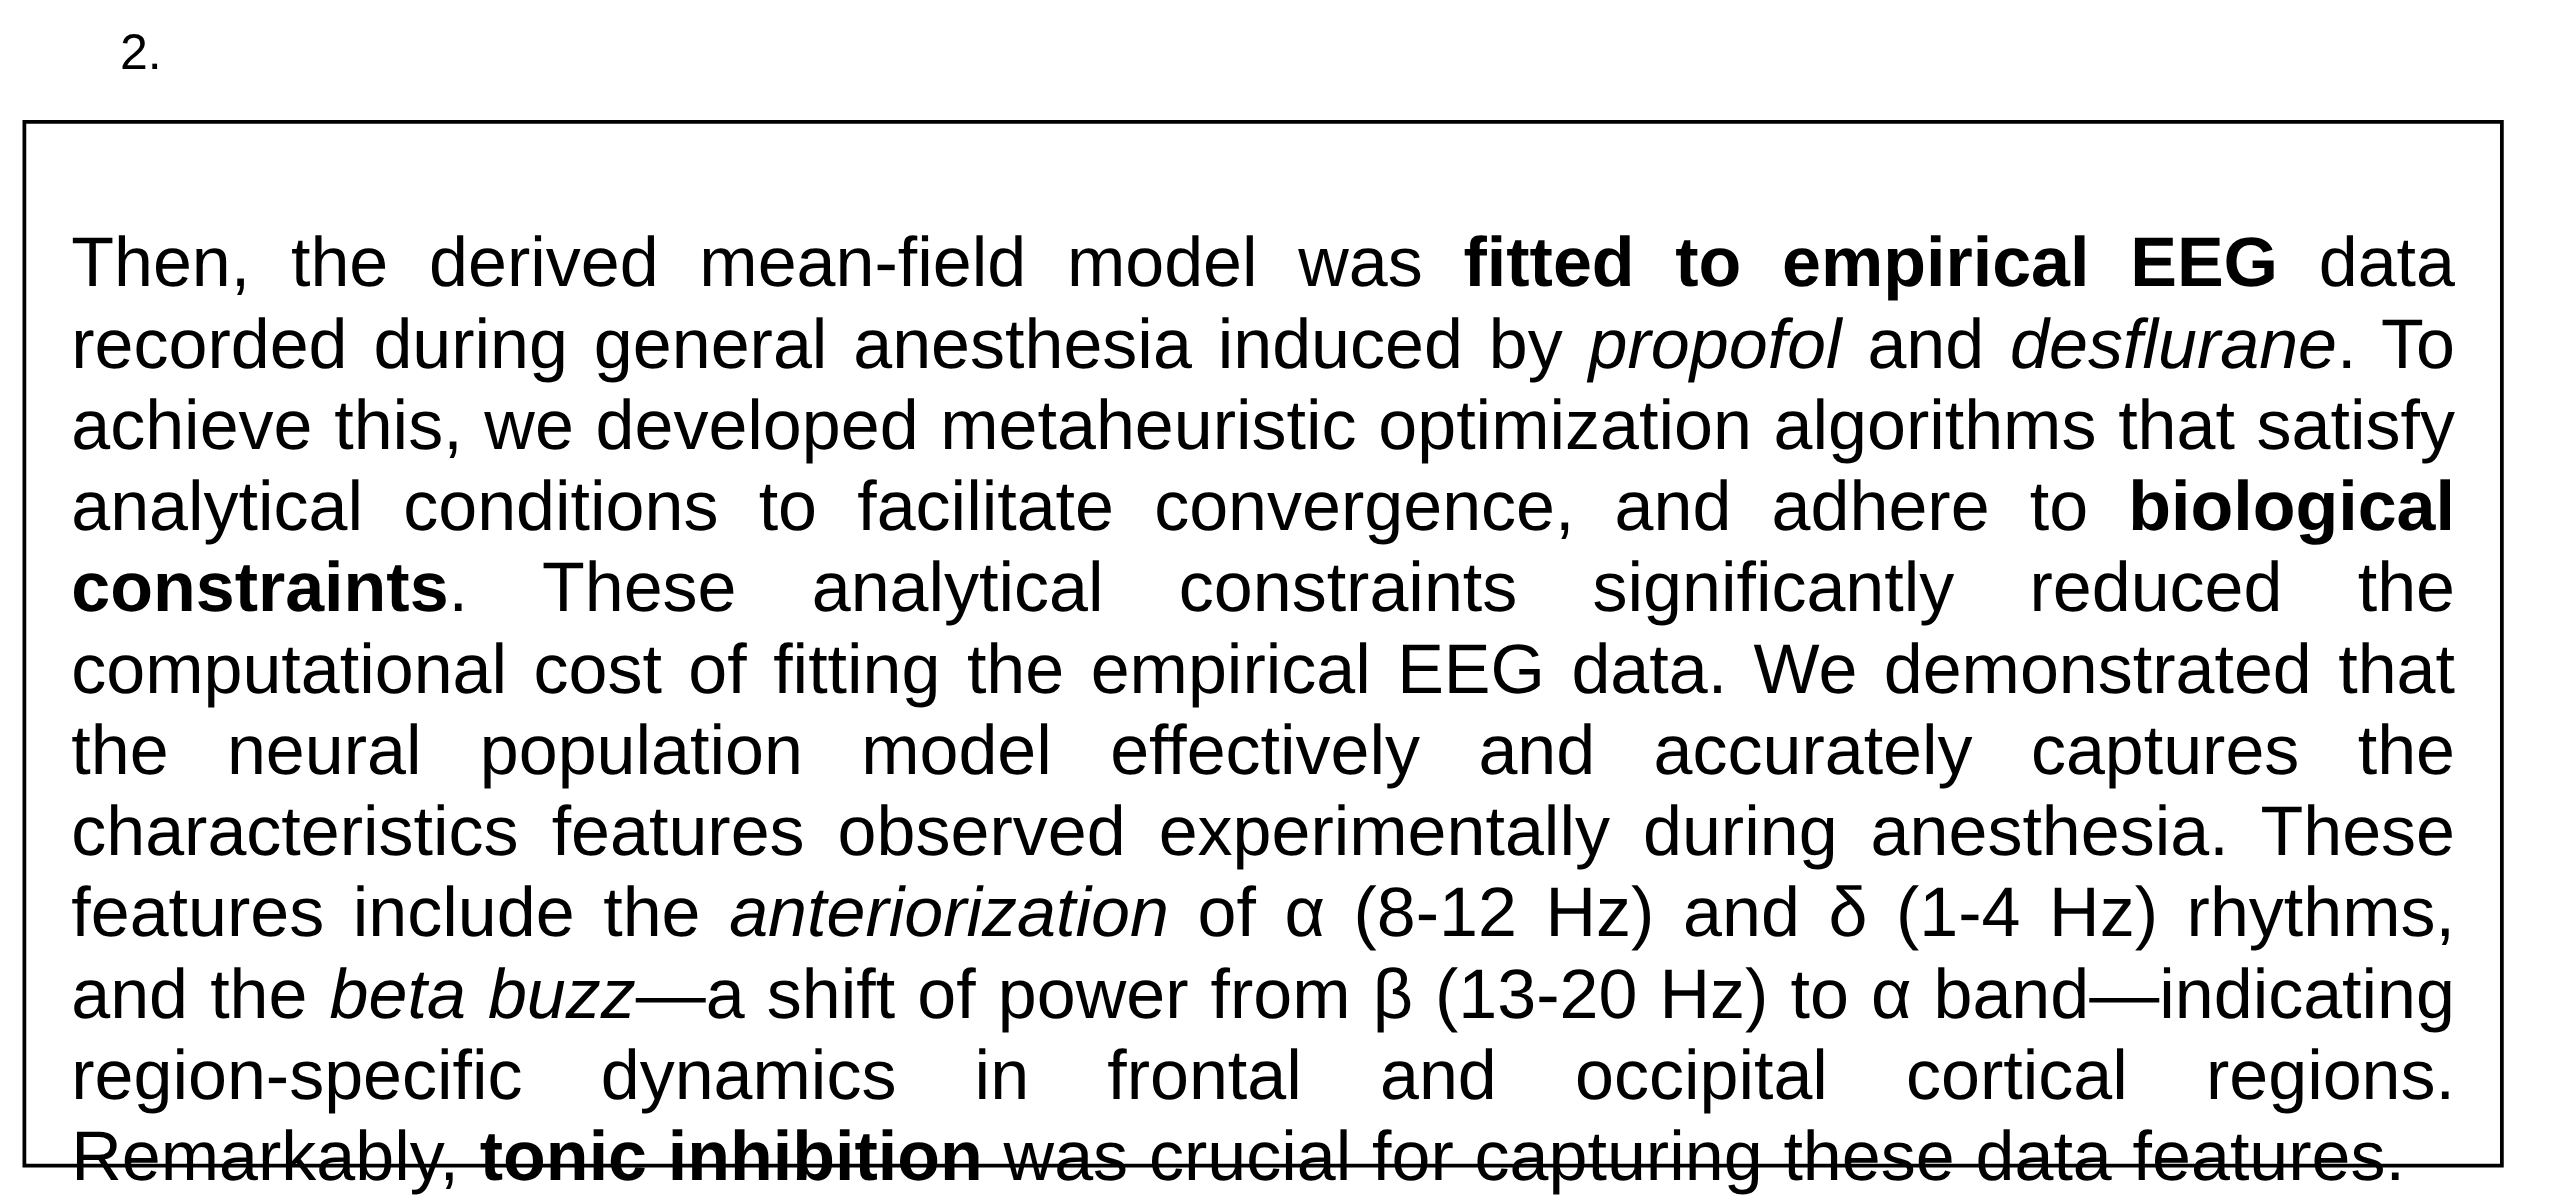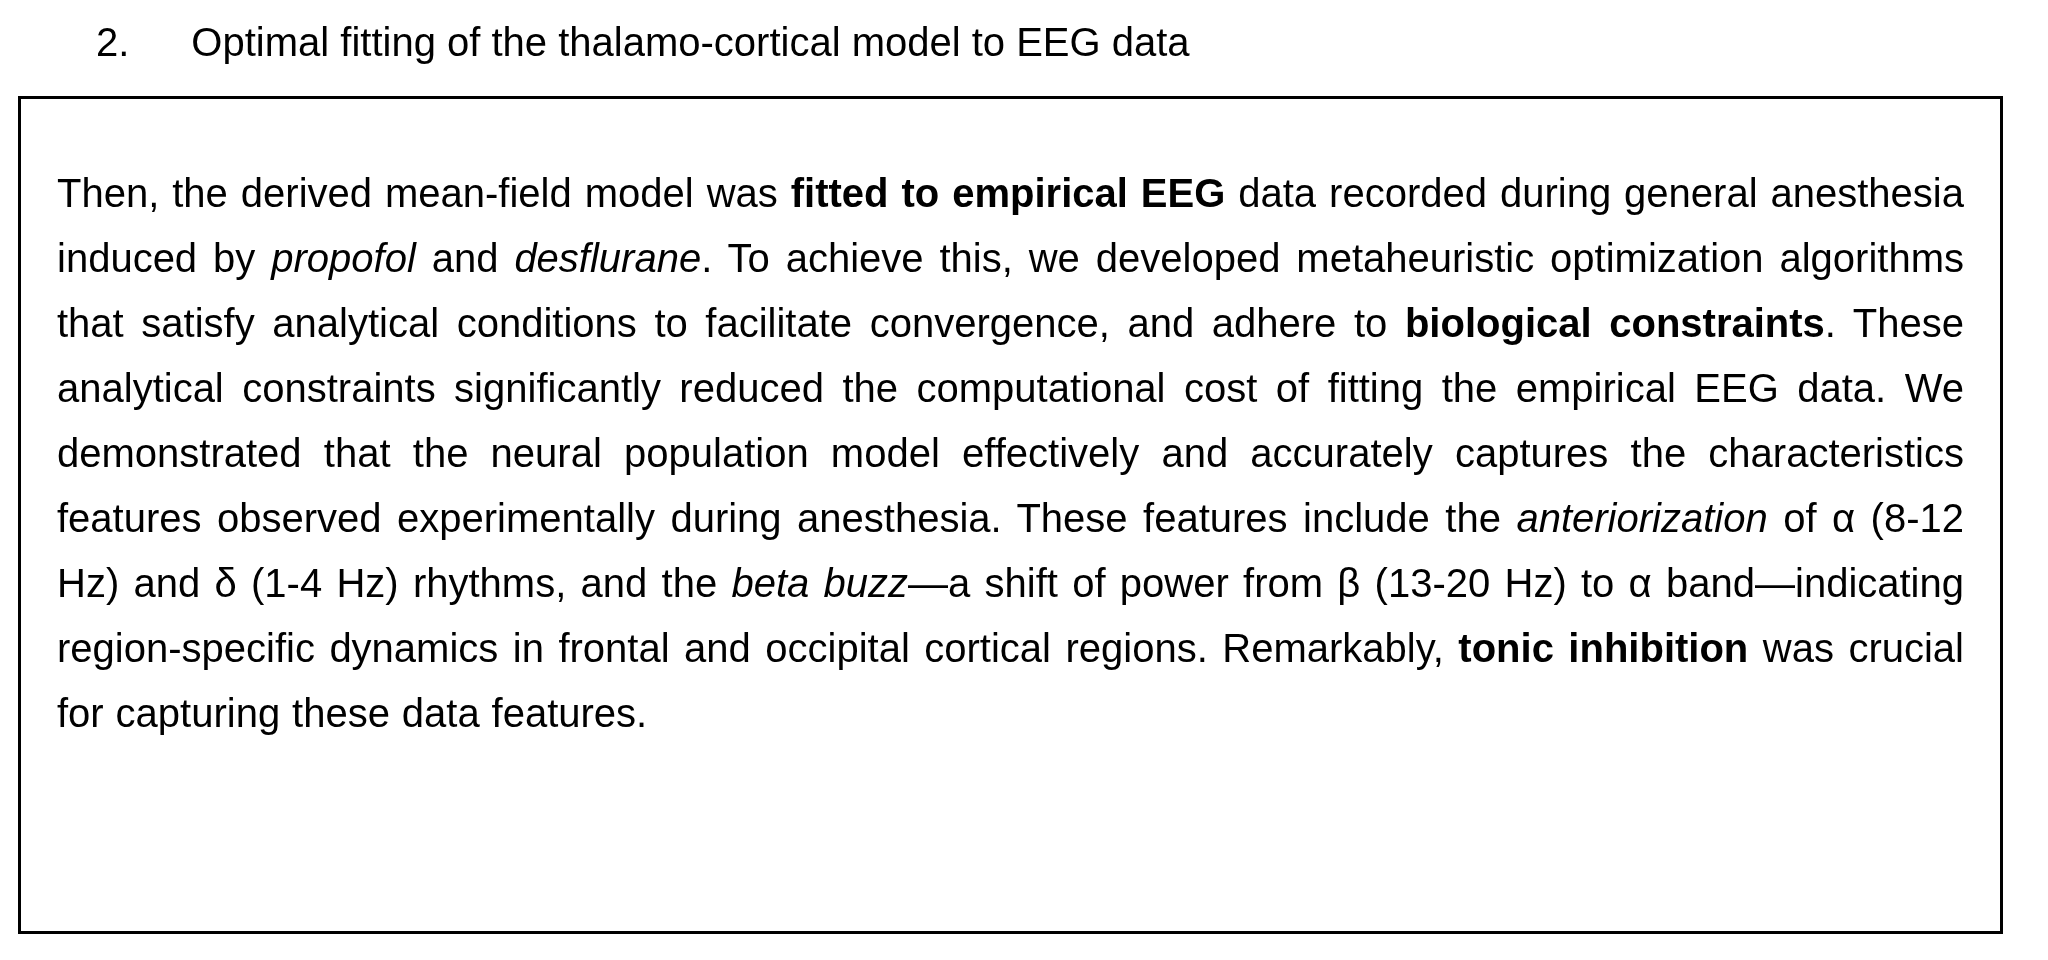--- a/index.html
+++ b/index.html
@@ -44,42 +44,41 @@
     width: 1985px;
     height: 838px;
     box-sizing: border-box;
     border: 3px solid #000000;
     background: #ffffff;
   }
   .box-inner {
     padding: 22px 36px 0 36px;
   }
   .para {
-    font-size: 40px;
+    font-size: 56px;
     line-height: 65px;
     text-align: justify;
     text-justify: inter-word;
     word-spacing: 0.02em;
     hyphens: none;
   }
   .para b {
     font-weight: bold;
   }
   .para i {
     font-style: italic;
   }
 </style>
 </head>
 <body>
 
 <div class="page">
 
   <div class="heading-row">
     <span class="heading-number">2.</span>
-    <span class="heading-text">Optimal fitting of the thalamo-cortical model to EEG data</span>
   </div>
 
   <div class="box">
     <div class="box-inner">
       <p class="para"><span>Then, the derived mean-field model was </span><b>fitted to empirical EEG</b><span> data recorded during general anesthesia induced by </span><i>propofol</i><span> and </span><i>desflurane</i><span>. To achieve this, we developed metaheuristic optimization algorithms that satisfy analytical conditions to facilitate convergence, and adhere to </span><b>biological constraints</b><span>. These analytical constraints significantly reduced the computational cost of fitting the empirical EEG data. We demonstrated that the neural population model effectively and accurately captures the characteristics features observed experimentally during anesthesia. These features include the </span><i>anteriorization</i><span> of α (8-12 Hz) and δ (1-4 Hz) rhythms, and the </span><i>beta buzz</i><span>—a shift of power from β (13-20 Hz) to α band—indicating region-specific dynamics in frontal and occipital cortical regions. Remarkably, </span><b>tonic inhibition</b><span> was crucial for capturing these data features.</span></p>
     </div>
   </div>
 
 </div>
 

